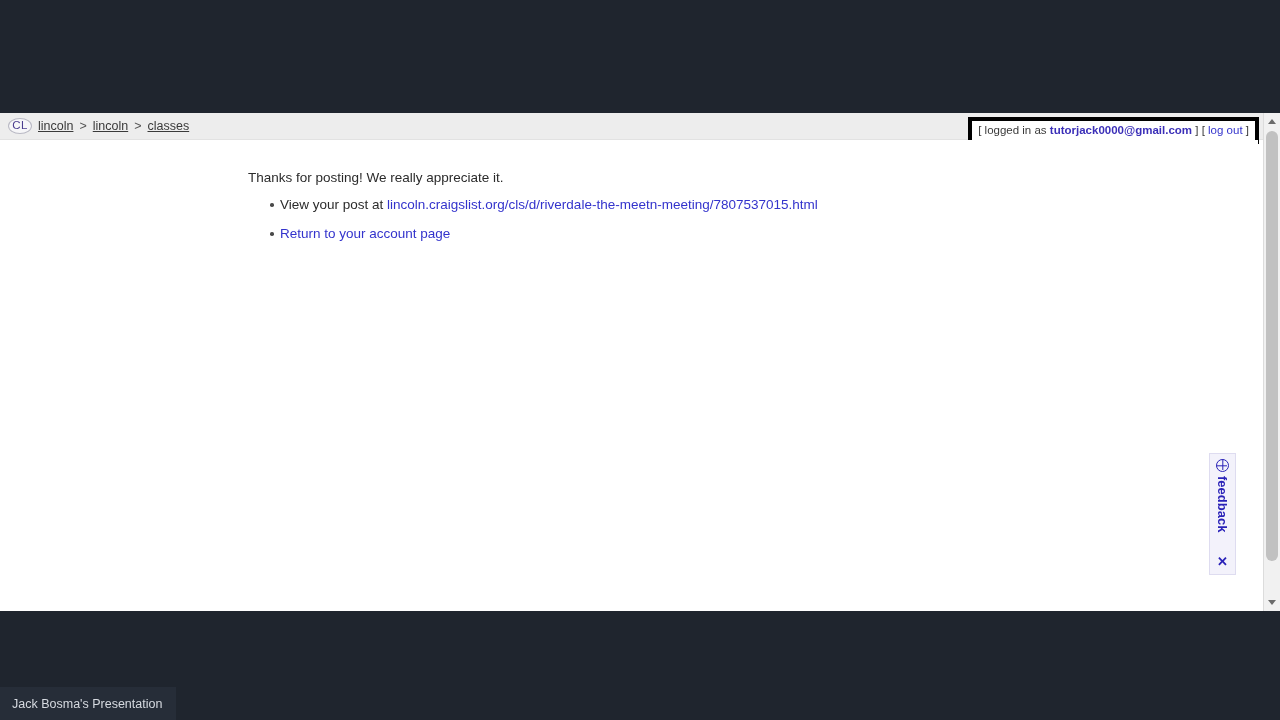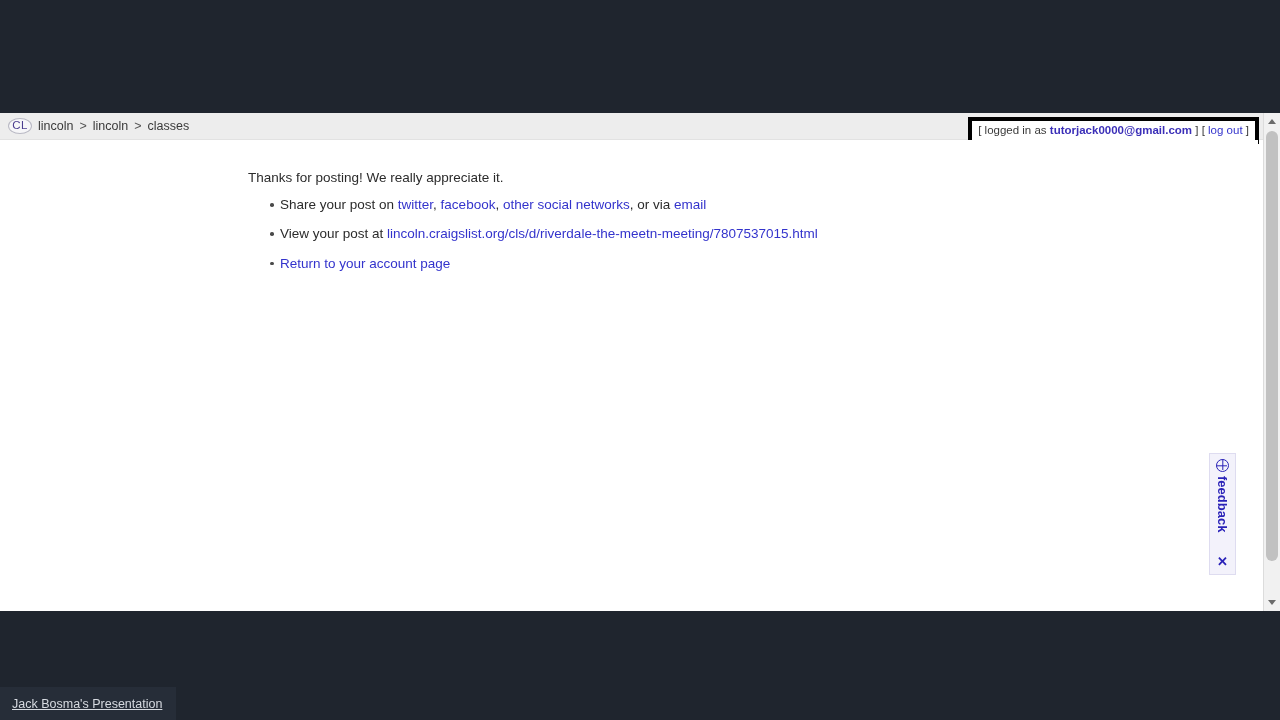--- a/index.html
+++ b/index.html
@@ -69,21 +69,21 @@
     color: #4b3d8f;
     font-size: 11.5px;
     letter-spacing: 0.3px;
     line-height: 1;
     padding-bottom: 1px;
     box-sizing: border-box;
     text-align: right;
   }
 
   .crumb-sep { color: #555; }
-  .crumb { color: #3a3a3a; }
+  .crumb { color: #3a3a3a; text-decoration: underline; }
 
   #login-box {
     position: absolute;
     right: 21px;
     top: 4px;
     background: #ffffff;
     border: 4px solid #000000;
     padding: 2px 6px 3px 6px;
     font-size: 11.5px;
     color: #3a3a3a;
@@ -267,21 +267,20 @@
     left: 0;
     top: 687px;
     height: 33px;
     padding: 0 14px 0 12px;
     display: flex;
     align-items: center;
     background: #262d38;
     color: #d6dae0;
     font-size: 12.5px;
     white-space: nowrap;
-    text-decoration: underline;
   }
 </style>
 </head>
 <body>
 
 <div id="desktop"></div>
 
 <div id="page-viewport">
 
   <div id="cl-header">
@@ -303,23 +302,20 @@
       <span>]</span>
     </div>
   </div>
 
   <div id="content">
 
     <div id="thanks-line">Thanks for posting! We really appreciate it.</div>
 
     <ul id="action-list">
 
-      <li>
-        <span>Share your post on </span><a href="#" class="lnk">twitter</a><span>, </span><a href="#" class="lnk">facebook</a><span>, </span><a href="#" class="lnk">other social networks</a><span>, or via </span><a href="#" class="lnk">email</a>
-      </li>
 
       <li>
         <span>View your post at </span><a href="#" class="lnk-url">lincoln.craigslist.org/cls/d/riverdale-the-meetn-meeting/7807537015.html</a>
       </li>
 
 
       <li>
         <a href="#" class="lnk">Return to your account page</a>
       </li>
 

